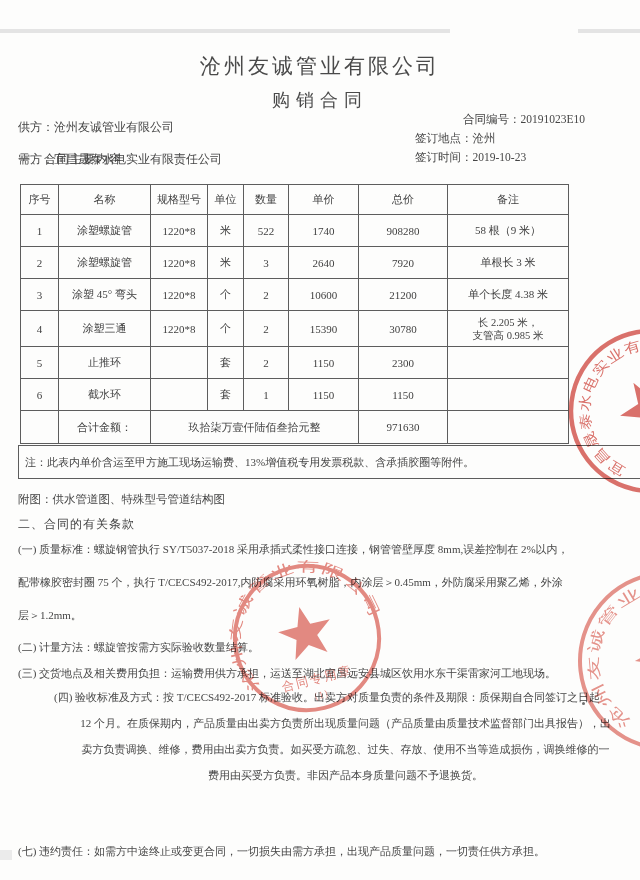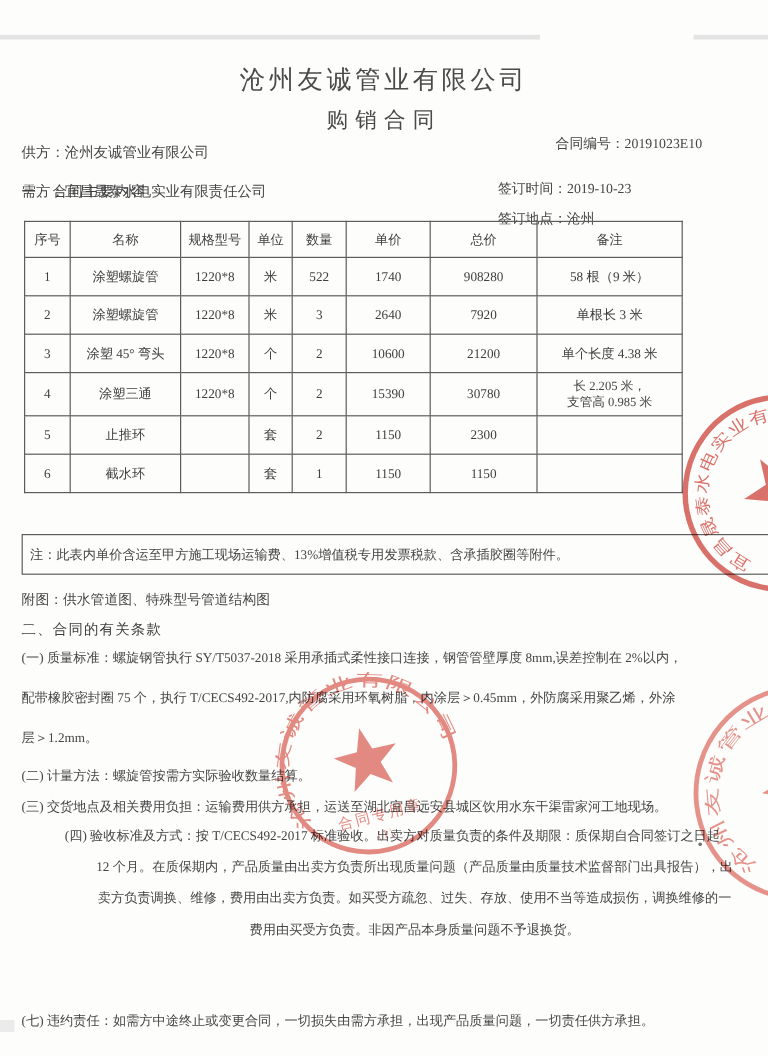--- a/index.html
+++ b/index.html
@@ -68,21 +68,21 @@
   <div class="abs smudge" style="left:0;top:850px;width:12px;height:10px;"></div>
   <div class="abs inkdot" style="left:582px;top:702px;"></div>
 
   <div class="abs doc-title">沧州友诚管业有限公司</div>
   <div class="abs doc-subtitle">购销合同</div>
 
   <div class="abs party" style="top:119px;"><span>供方：</span><span>沧州友诚管业有限公司</span></div>
   <div class="abs party" style="top:151px;"><span>需方：</span><span>宜昌晟泰水电实业有限责任公司</span></div>
 
   <div class="abs meta-line" style="top:112px;margin-left:48px;"><span>合同编号：</span><span>20191023E10</span></div>
-  <div class="abs meta-line" style="top:131px;margin-top:44px;"><span>签订地点：</span><span>沧州</span></div>
+  <div class="abs meta-line" style="top:131px;"><span>签订地点：</span><span>沧州</span></div>
   <div class="abs meta-line" style="top:150px;"><span>签订时间：</span><span>2019-10-23</span></div>
 
   <div class="abs section-title" style="top:151px;">一、合同主要内容</div>
 
   <table class="items">
     <colgroup>
       <col style="width:38px">
         <col style="width:92px">
         <col style="width:57px">
         <col style="width:36px">
@@ -158,20 +158,27 @@
       <tr>
         <td>6</td>
         <td>截水环</td>
         <td></td>
         <td>套</td>
         <td>1</td>
         <td>1150</td>
         <td>1150</td>
         <td></td>
       </tr>
+      <tr class="total-row">
+        <td></td>
+        <td>合计金额：</td>
+        <td colspan="4">玖拾柒万壹仟陆佰叁拾元整</td>
+        <td>971630</td>
+        <td></td>
+      </tr>
     </tbody>
   </table>
 
   <div class="abs note-box">注：此表内单价含运至甲方施工现场运输费、13%增值税专用发票税款、含承插胶圈等附件。</div>
 
   <div class="abs attachment-line">附图：供水管道图、特殊型号管道结构图</div>
 
   <div class="abs section-title" style="top:516px;">二、合同的有关条款</div>
 
   <div class="abs clause" style="top:533px;">(一) 质量标准：螺旋钢管执行 SY/T5037-2018 采用承插式柔性接口连接，钢管管壁厚度 8mm,误差控制在 2%以内，

